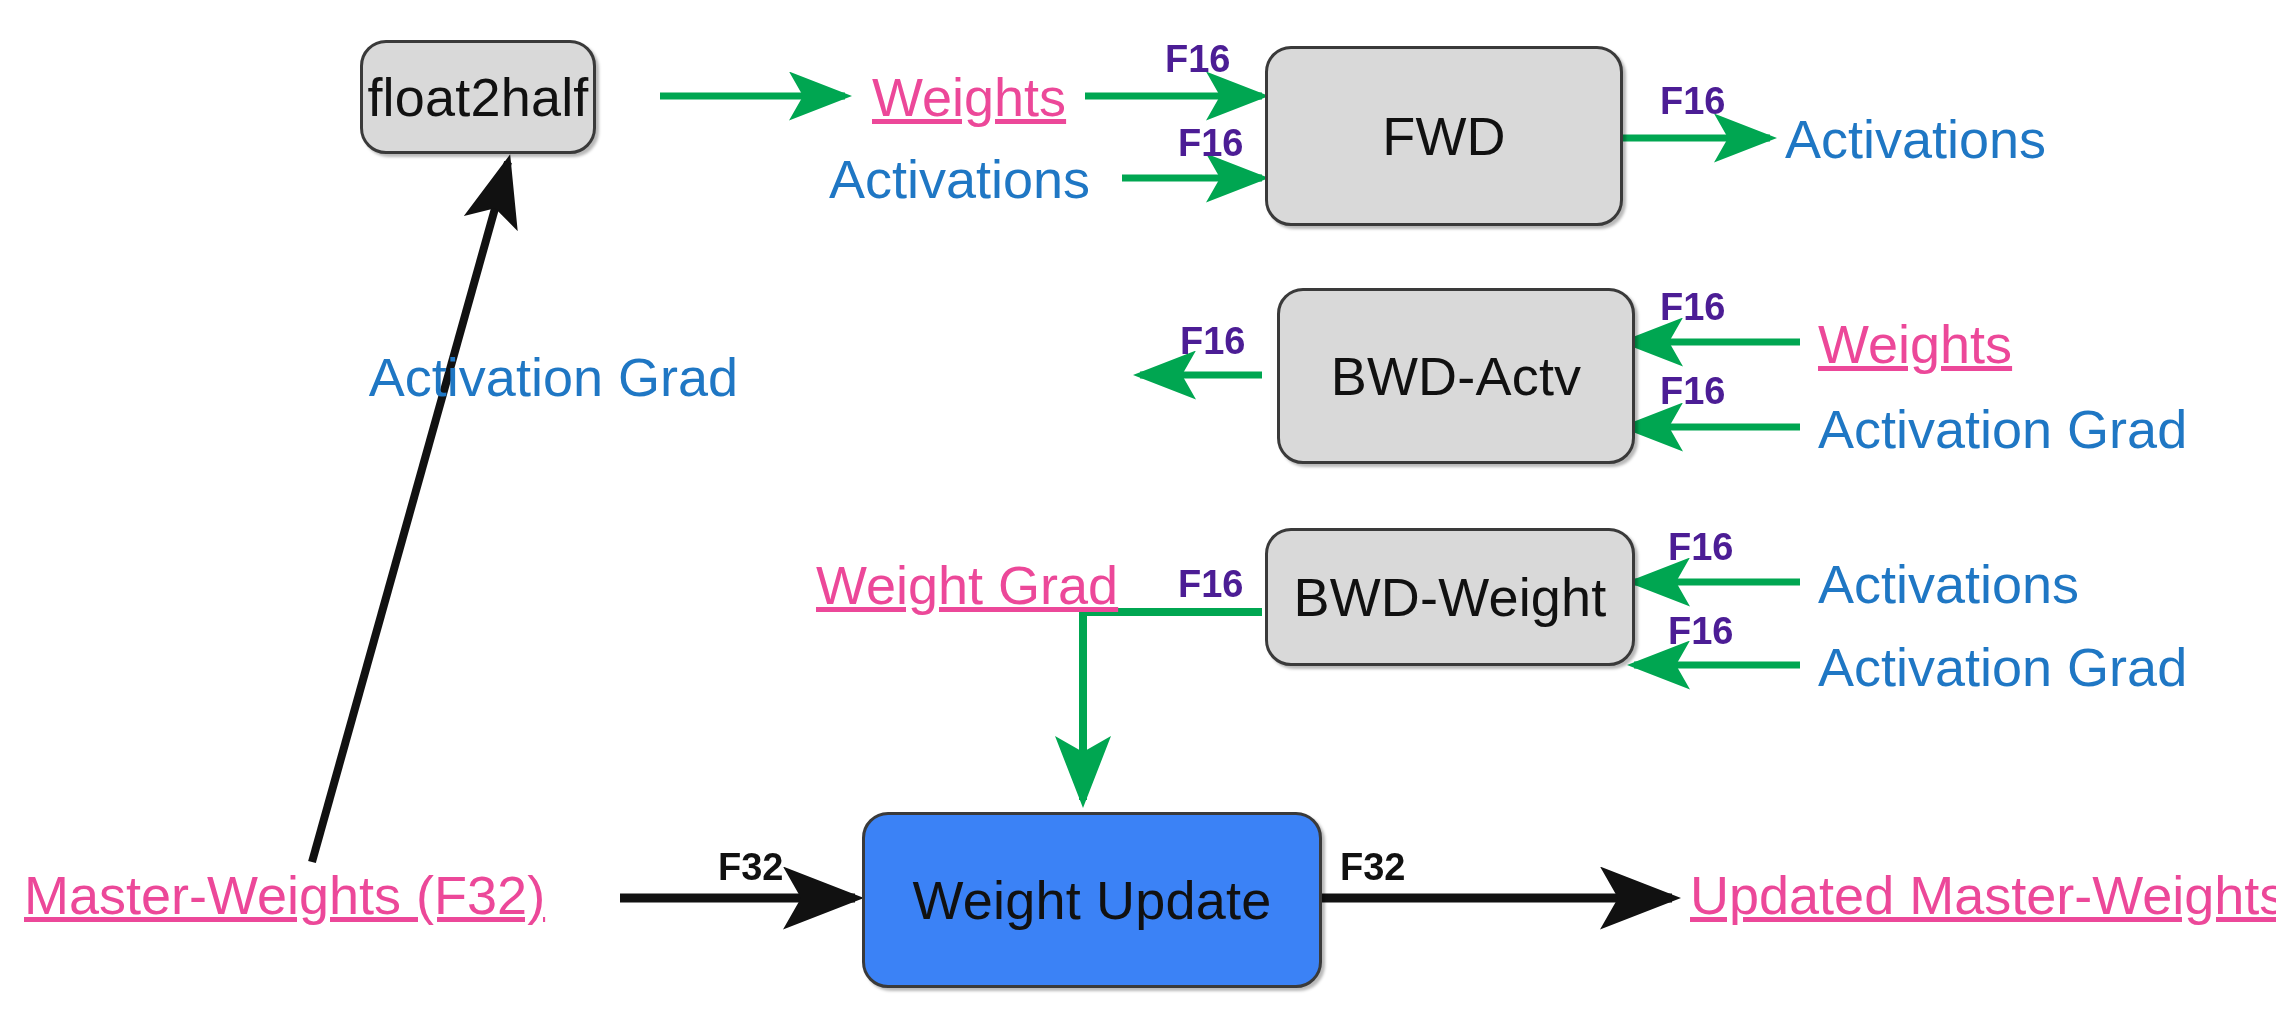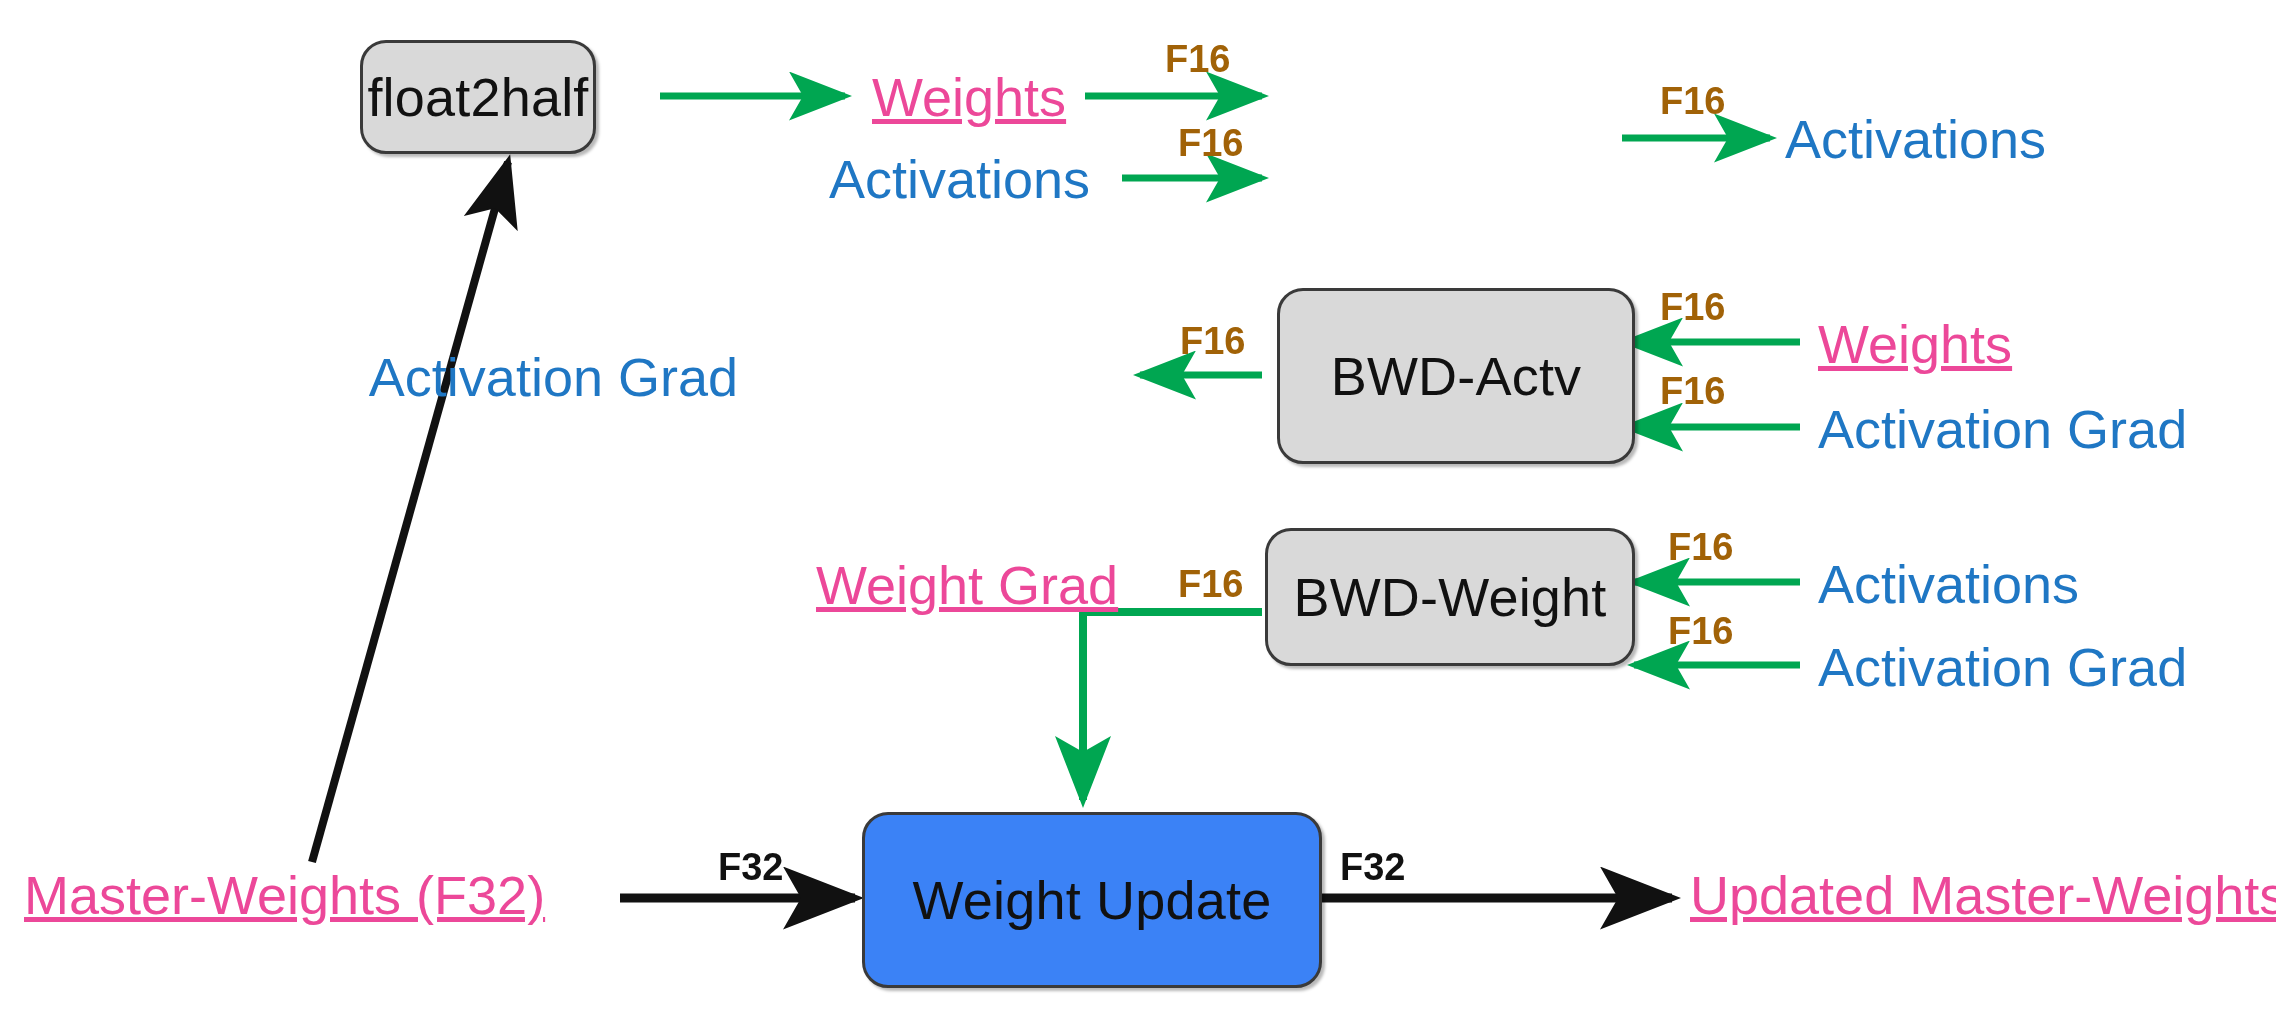--- a/index.html
+++ b/index.html
@@ -51,21 +51,21 @@
   .lbl.black { color: #ec4899; text-decoration: underline; }
   .lbl.blue  { color: #1f77c4; }
 
   .tag {
     position: absolute;
     white-space: nowrap;
     font-weight: bold;
     font-size: 38px;
     line-height: 1;
   }
-  .tag.green { color: #a16207; }
+  .tag.green { color: #4c1d95; }
   .tag.black { color: #111111; text-align: center; }
 </style>
 </head>
 <body>
 
 <div id="canvas">
 
   <svg class="wires" viewBox="0 0 2276 1018" xmlns="http://www.w3.org/2000/svg">
     <defs>
       <marker id="ar-green" markerWidth="9" markerHeight="7" refX="8" refY="3.5" orient="auto" markerUnits="strokeWidth">
@@ -100,20 +100,23 @@
 
     <line x1="620" y1="898" x2="855" y2="898" stroke="#111111" stroke-width="9" marker-end="url(#ar-black)"></line>
 
     <line x1="1322" y1="898" x2="1672" y2="898" stroke="#111111" stroke-width="9" marker-end="url(#ar-black)"></line>
   </svg>
 
   <div class="node gray" style="left:360px; top:40px; width:236px; height:114px;">
     <span>float2half</span>
   </div>
 
+  <div class="node gray" style="left:1265px; top:46px; width:358px; height:180px;">
+    <span>FWD</span>
+  </div>
 
   <div class="node gray" style="left:1265px; top:288px; width:358px; height:176px;margin-left:12px;">
     <span>BWD-Actv</span>
   </div>
 
   <div class="node gray" style="left:1265px; top:528px; width:370px; height:138px;">
     <span>BWD-Weight</span>
   </div>
 
   <div class="node green" style="left:862px; top:812px; width:460px; height:176px;">

